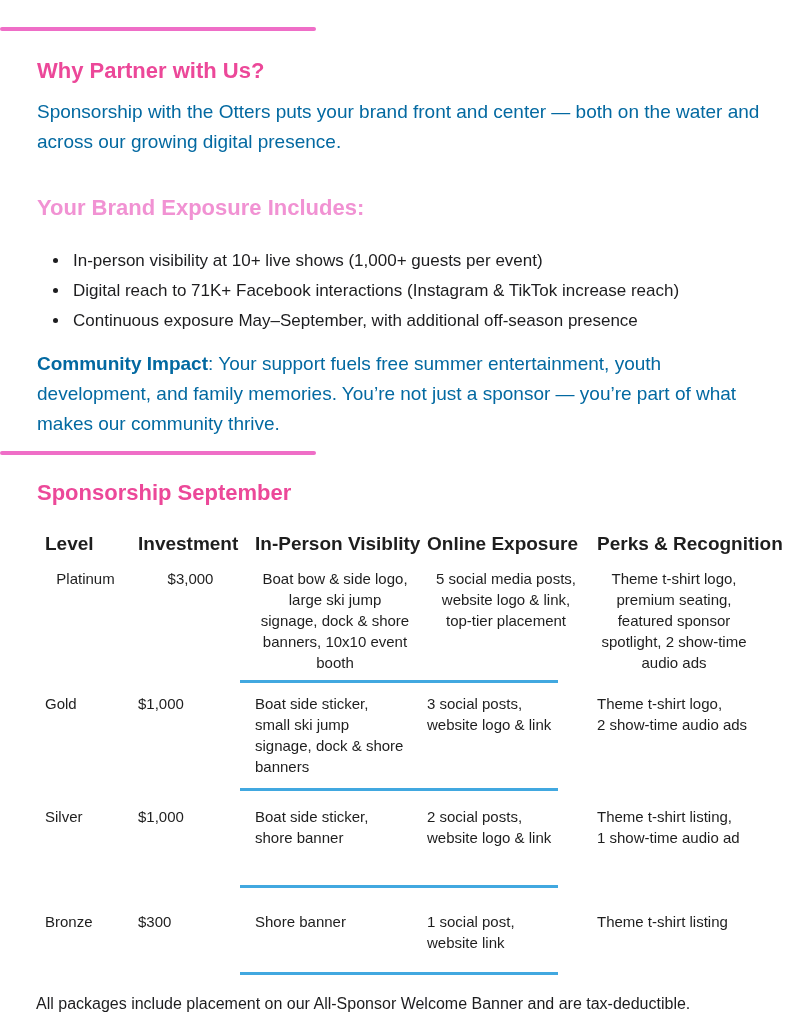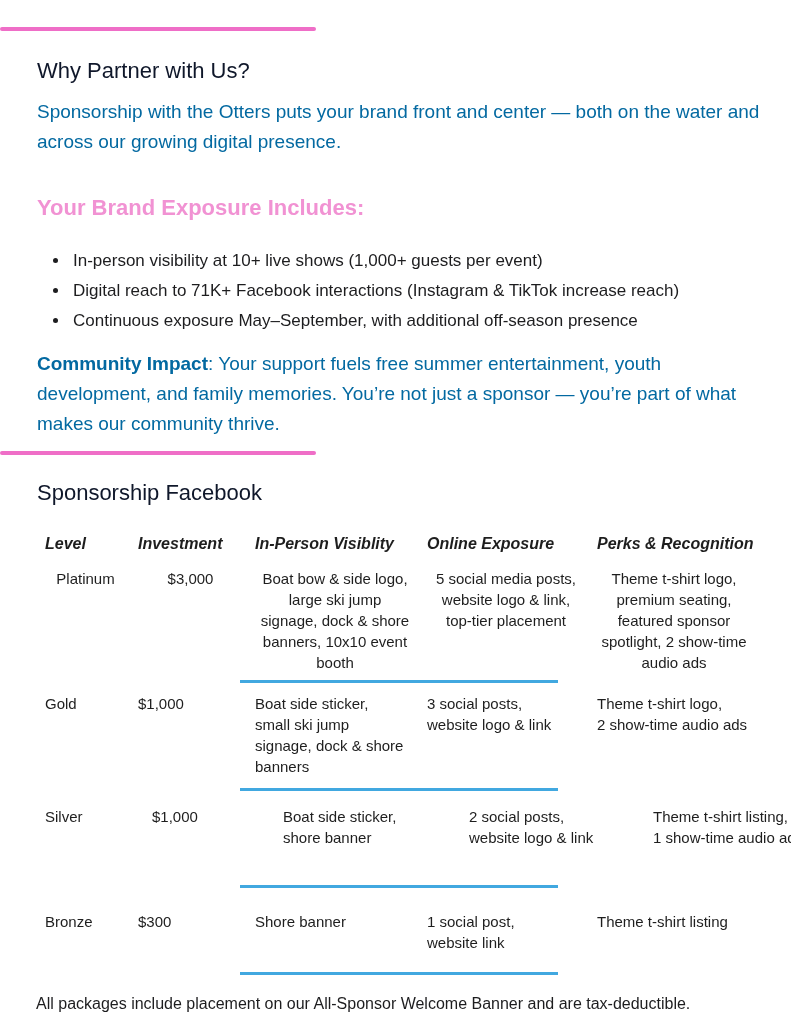--- a/index.html
+++ b/index.html
@@ -6,41 +6,41 @@
   html,body { width:791px; height:1024px; background:#ffffff; overflow:hidden;
     font-family:"Liberation Sans", sans-serif; color:#1d1d1f; }
   .page { width:791px; height:1024px; position:relative; }
 
   .divider { width:316px; height:4px; background:#EF6EC7; border-radius:2px; }
   .divider-top { margin-top:27px; }
   .divider-mid { margin-top:12px; }
 
   .content { padding-left:37px; padding-right:28px; }
 
-  .h-blue { color:#0f172a; font-size:22px; font-weight:400; line-height:28px; margin-top:26px; }
+  .h-blue { color:#ec4899; font-size:22px; font-weight:700; line-height:28px; margin-top:26px; }
   .h-pink { color:#F192D3; font-size:22px; font-weight:600; line-height:28px; margin-top:37px; }
 
   .body-text { font-size:19px; line-height:30px; max-width:728px; margin-top:12px; color:#0369a1; }
 
   .bullets { margin-top:24px; padding-left:33px; max-width:720px; }
   .bullets li { font-size:17px; line-height:30px; padding-left:3px; }
 
   .community { margin-top:13px; }
   .community strong { font-weight:700; }
 
   .packages-heading { margin-top:24px; }
 
   .pkg-table { margin-left:8px; margin-top:26px; }
   .pkg-row { display:grid; grid-template-columns:93px 117px 172px 170px 166px; position:relative; }
   .pkg-row .cell { font-size:15px; line-height:21px; padding-right:12px; white-space:pre-line; color:#1e1e1e; }
   .pkg-row.header { min-height:35px; }
-  .pkg-row.header .cell { font-weight:700; font-size:16px; white-space:nowrap;font-style:italic; }
+  .pkg-row.header .cell { font-weight:700; font-size:19px; white-space:nowrap; }
   .row-platinum { min-height:125px;text-align:center; }
   .row-gold     { min-height:113px; }
-  .row-silver   { min-height:105px;gap:14px; }
+  .row-silver   { min-height:105px; }
   .row-bronze   { min-height:78px;  }
   .row-line { position:absolute; left:195px; width:318px; height:3px; background:#41A8E0; }
   .row-platinum .row-line { bottom:10px; }
   .row-gold     .row-line { bottom:15px; }
   .row-silver   .row-line { bottom:23px; }
   .row-bronze   .row-line { bottom:14px; }
 
   .footnote { font-size:16px; line-height:21px; margin-top:4px; margin-left:-1px; color:#1d1d1f; }
 </style>
 </head>
@@ -60,21 +60,21 @@
       <li>Digital reach to 71K+ Facebook interactions (Instagram &amp; TikTok increase reach)</li>
       <li>Continuous exposure May–September, with additional off-season presence</li>
     </ul>
 
     <p class="body-text community"><strong>Community Impact</strong><span>: Your support fuels free summer entertainment, youth development, and family memories. You’re not just a sponsor — you’re part of what makes our community thrive.</span></p>
   </div>
 
   <div class="divider divider-mid"></div>
 
   <div class="content">
-    <h2 class="h-blue packages-heading">Sponsorship Facebook</h2>
+    <h2 class="h-blue packages-heading">Sponsorship September</h2>
 
     <div class="pkg-table">
 
       <div class="pkg-row header">
         <div class="cell">Level</div>
         <div class="cell">Investment</div>
         <div class="cell">In-Person Visiblity</div>
         <div class="cell">Online Exposure</div>
         <div class="cell">Perks &amp; Recognition</div>
       </div>

